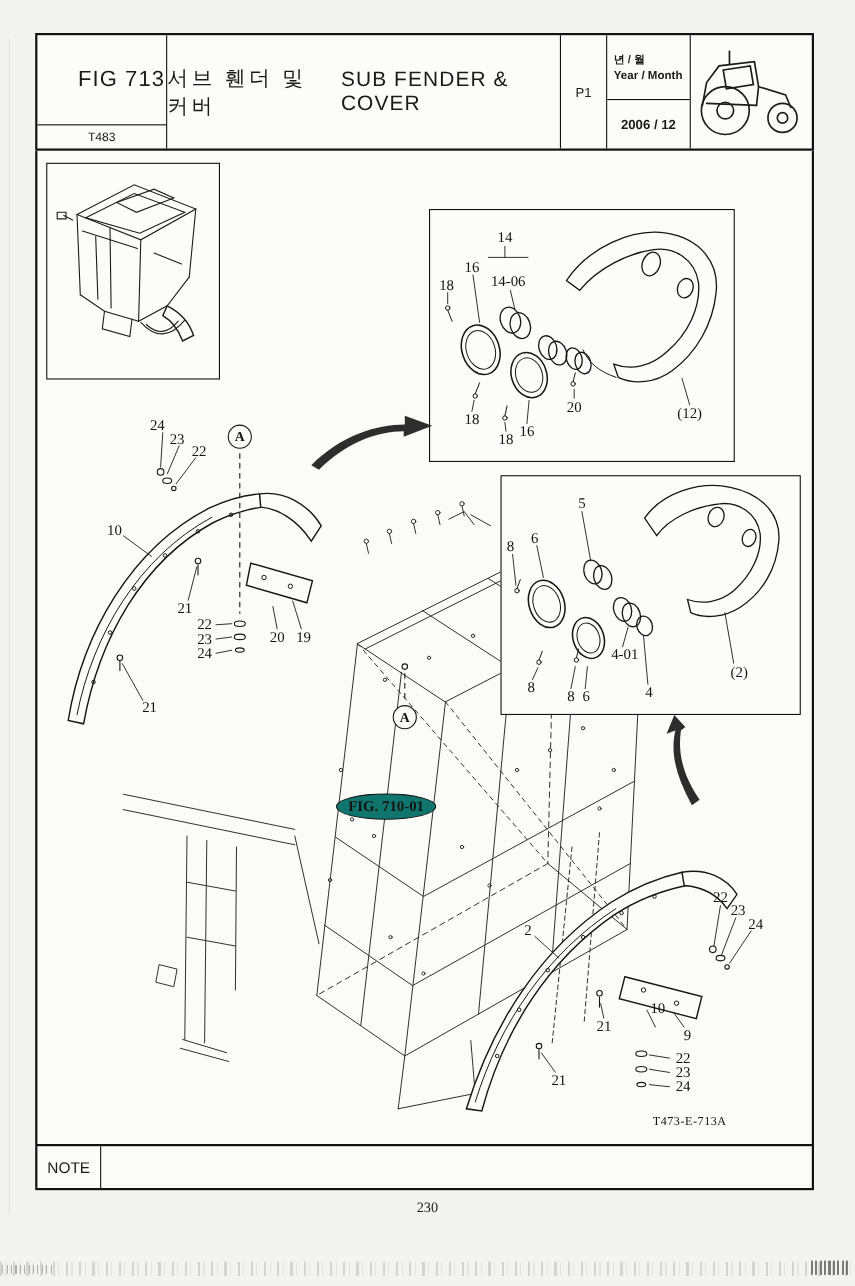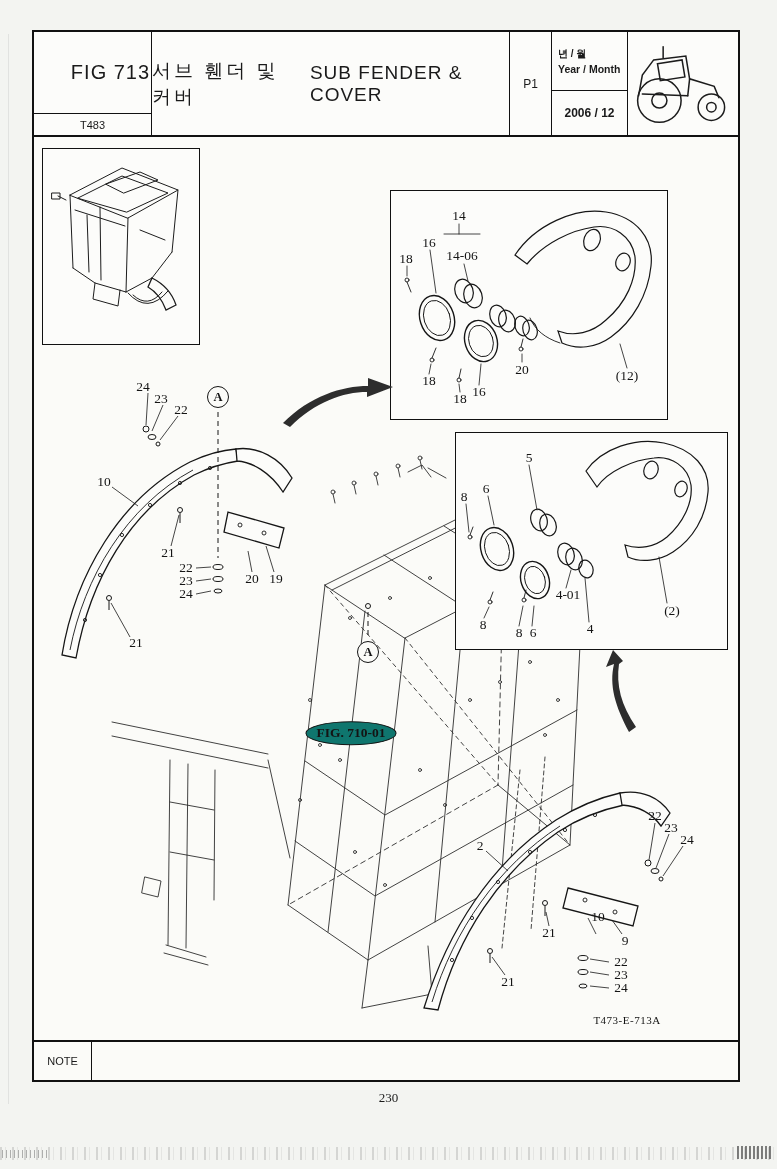--- a/index.html
+++ b/index.html
@@ -50,21 +50,21 @@
     font-size:13.5px;line-height:1;color:#141414;white-space:nowrap;}
   .callout.circle{width:20px;height:20px;border:1.3px solid #141414;border-radius:50%;
     display:flex;align-items:center;justify-content:center;font-size:12.5px;font-weight:bold;background:#fbfbf8;}
   .callout.oval{border:1.5px solid #141414;border-radius:50%;padding:4px 10px;font-weight:bold;background:#0f766e;}
   .callout.code{font-size:11px;letter-spacing:.5px;}
 
   
   .note-box{position:absolute;left:32px;top:1040px;width:708px;height:42px;border:2px solid #111;
     box-sizing:border-box;display:flex;background:#fbfbf8;z-index:5;}
   .note-label-cell{width:58px;border-right:1.5px solid #111;box-sizing:border-box;display:flex;
-    align-items:center;justify-content:center;font-size:11px;}
+    align-items:center;justify-content:center;font-size:14px;}
   .note-body{flex:1;}
   .page-number{position:absolute;left:0;top:1090px;width:777px;text-align:center;
     font-family:"Liberation Serif", serif;font-size:13px;z-index:5;}
 
   
   .edge-line{position:absolute;left:8px;top:34px;width:1px;height:1070px;background:rgba(0,0,0,.07);z-index:0;}
   .noise-band{position:absolute;left:0;top:1147px;width:777px;height:13px;opacity:.35;
     background:repeating-linear-gradient(90deg, rgba(70,70,70,.5) 0 2px, transparent 2px 5px, rgba(70,70,70,.25) 5px 6px, transparent 6px 12px);}
   .noise-dark-right{position:absolute;left:737px;top:1146px;width:34px;height:13px;opacity:.7;
     background:repeating-linear-gradient(90deg,#4a4a4a 0 2px, transparent 2px 4px);}

